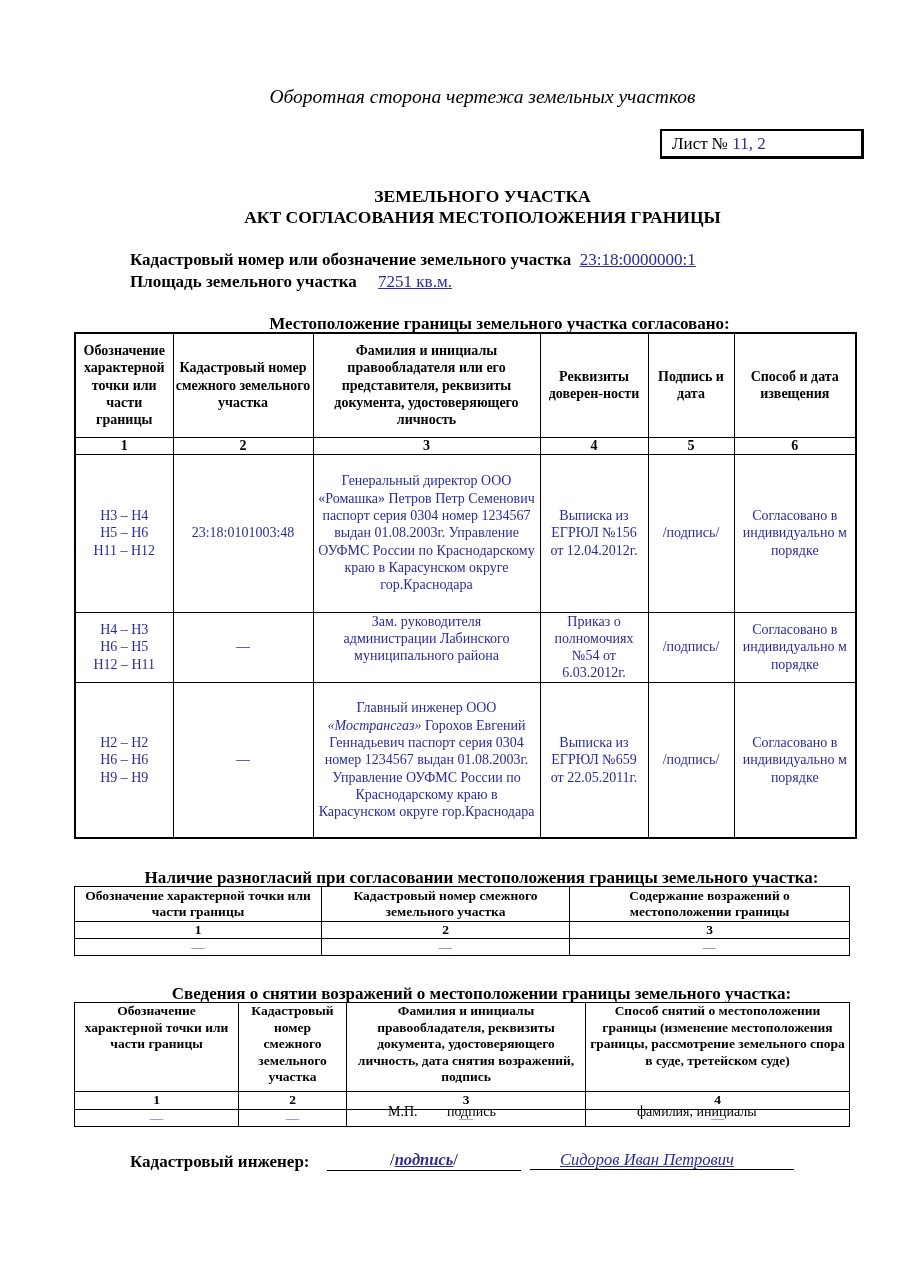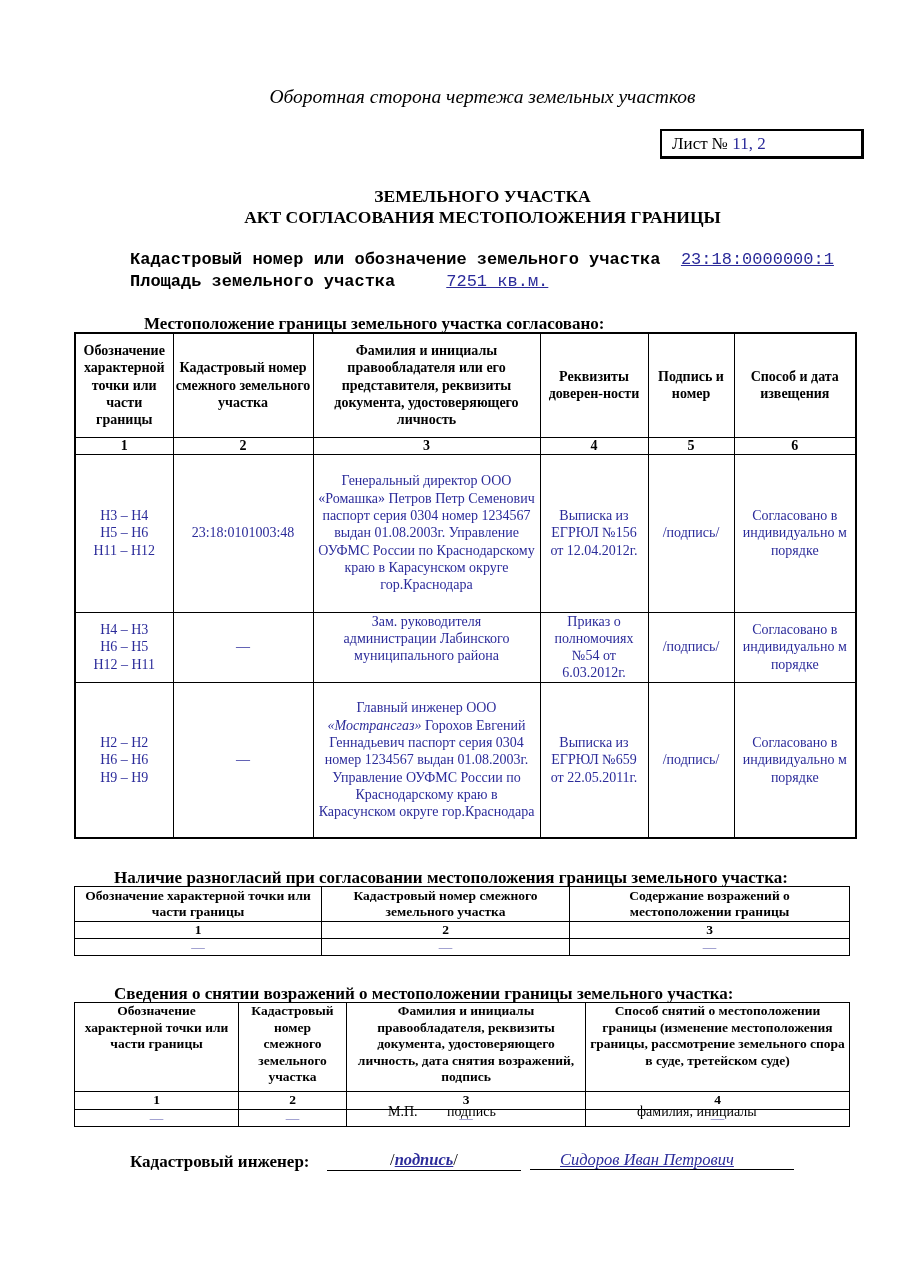--- a/index.html
+++ b/index.html
@@ -8,24 +8,24 @@
     font-family: "Liberation Serif", "DejaVu Serif", serif; color: #000;
   }
   .blue { color: #2b2b9a; }
   .abs { position: absolute; }
 
   .subtitle { left: 0; width: 905px; top: 86px; text-align: center; font-style: italic; font-size: 19.5px; padding-left: 60px; box-sizing: border-box; }
   .sheet-box { left: 660px; top: 129px; width: 204px; height: 30px; border: 2px solid #000; border-right-width: 3px; border-bottom-width: 3px; box-sizing: border-box; font-size: 17px; line-height: 26px; padding-left: 10px; }
 
   .act-title { left: 0; width: 905px; top: 186px; text-align: center; font-weight: bold; font-size: 17.5px; line-height: 21px; padding-left: 60px; box-sizing: border-box; }
 
-  .field-line { left: 130px; font-weight: bold; font-size: 17px; font-family: Liberation Mono, monospace; }
+  .field-line { left: 130px; font-weight: bold; font-size: 17px; }
   .field-line .val { font-weight: normal; color: #2b2b9a; text-decoration: underline; }
 
-  .sec-title { font-weight: bold; font-size: 17px; }
+  .sec-title { font-weight: bold; font-size: 17px; text-align: center; }
 
   table { border-collapse: collapse; position: absolute; table-layout: fixed; border-radius: 32px; }
   td, th { border: 1px solid #000; text-align: center; vertical-align: middle; padding: 0 2px; }
   th { font-weight: bold; }
 
   .t1 { left: 74px; top: 332px; width: 781px; border: 2px solid #000; font-size: 14px; line-height: 17.3px; }
   .t1 td, .t1 th { border: 1.5px solid #000; }
   .t1 .hdr { height: 104px; }
   .t1 .num { height: 17px; font-weight: bold; line-height: 16px; }
   .t1 .r1 { height: 158px; }
@@ -82,21 +82,21 @@
       <col style="width:108px">
       <col style="width:86px">
       <col style="width:122px">
   </colgroup>
   <tbody>
       <tr class="hdr">
     <th>Обозначение характерной точки или части границы</th>
     <th>Кадастровый номер смежного земельного участка</th>
     <th>Фамилия и инициалы правообладателя или его представителя, реквизиты документа, удостоверяющего личность</th>
     <th>Реквизиты доверен-ности</th>
-    <th>Подпись и номер</th>
+    <th>Подпись и дата</th>
     <th>Способ и дата извещения</th>
   </tr>
   <tr class="num">
     <td>1</td>
     <td>2</td>
     <td>3</td>
     <td>4</td>
     <td>5</td>
     <td>6</td>
   </tr>

